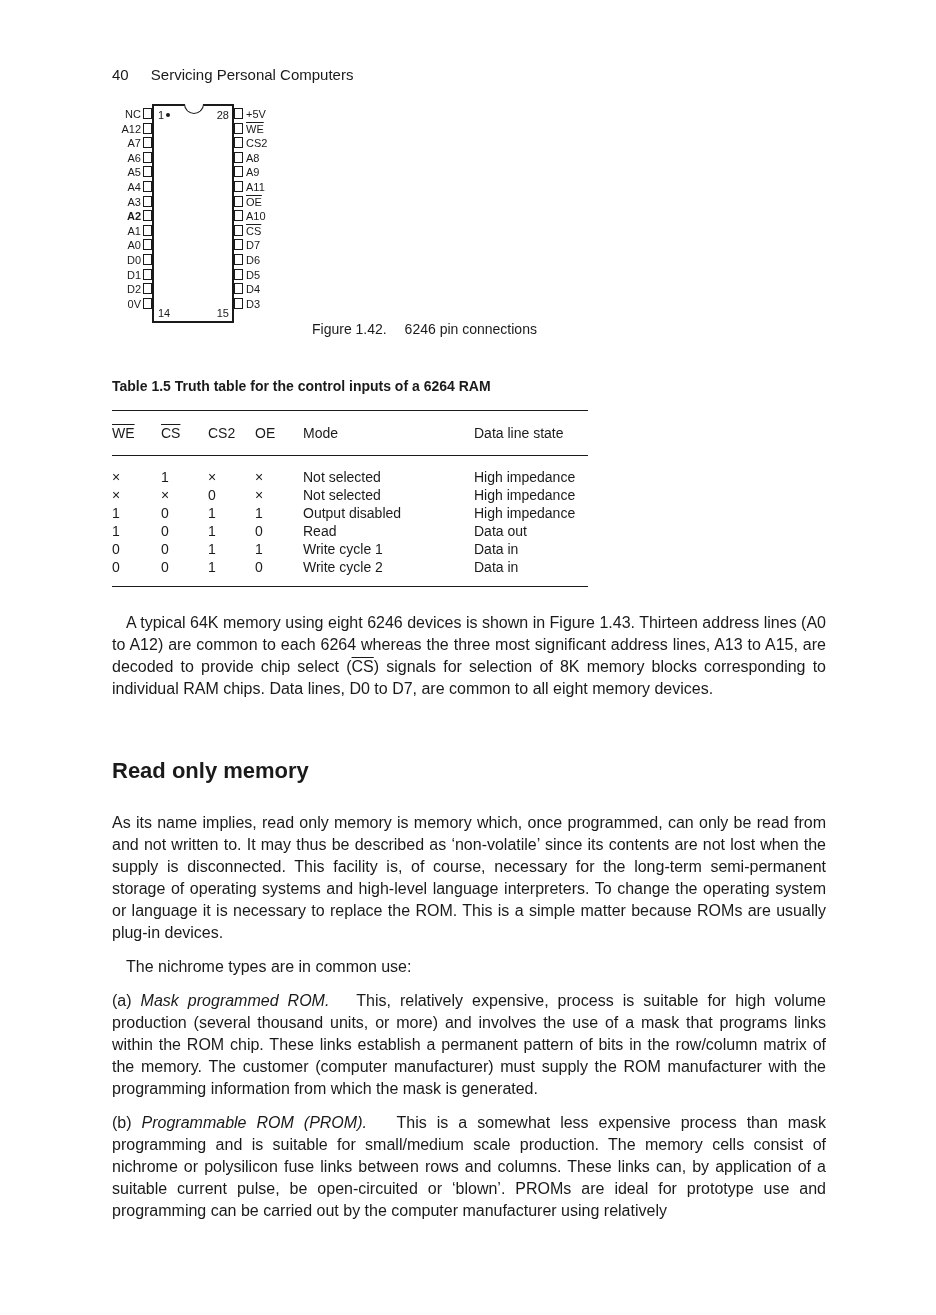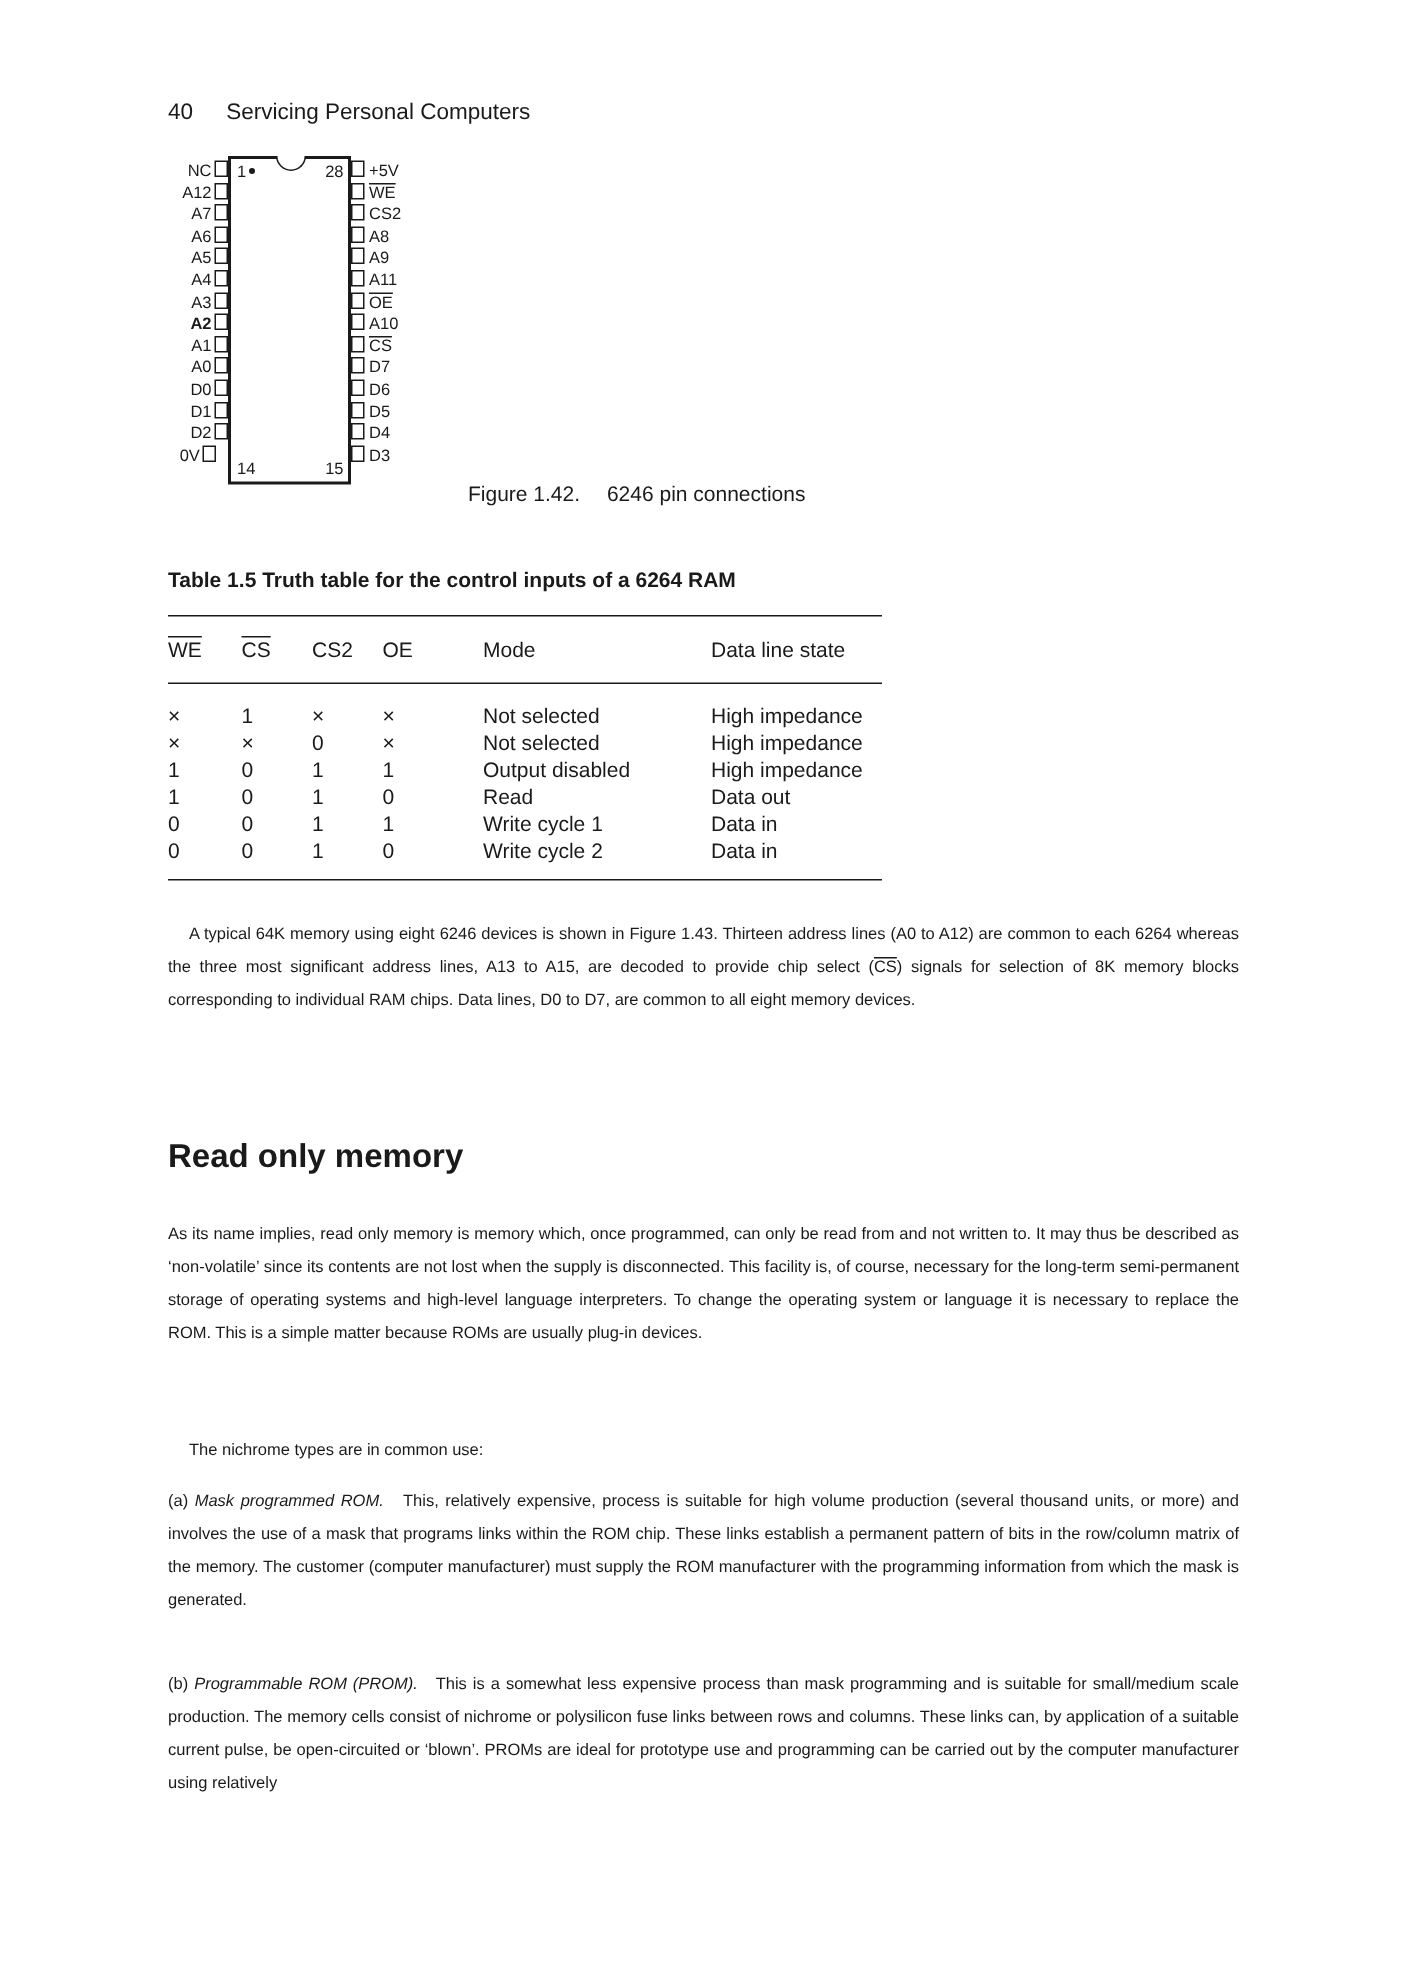--- a/index.html
+++ b/index.html
@@ -21,23 +21,23 @@
   .dot { display: inline-block; width: 4px; height: 4px; background: #1a1a1a; border-radius: 50%; vertical-align: 2px; margin-left: 2px; }
   .fig-caption { position: absolute; left: 312px; top: 321px; font-size: 14px; }
   .fig-caption .cap-label { margin-right: 14px; }
   .table-title { position: absolute; left: 112px; top: 378px; font-size: 14px; font-weight: bold; }
   .tbl { position: absolute; left: 112px; top: 410px; width: 476px; }
   .rule { height: 0; border-top: 1.5px solid #1a1a1a; }
   .tbl .hdr, .tbl .row { position: relative; height: 18px; font-size: 14px; }
   .tbl .hdr { height: 44px; }
   .tbl .hdr span, .tbl .row span { position: absolute; white-space: nowrap; }
   .tbl .hdr span { top: 14px; }
-  .c0 { left: 0; } .c1 { left: 49px; } .c2 { left: 96px; } .c3 { left: 143px; } .c4 { left: 191px; margin-left: 19px; } .c5 { left: 362px; }
+  .c0 { left: 0; } .c1 { left: 49px; } .c2 { left: 96px; } .c3 { left: 143px; } .c4 { left: 191px; } .c5 { left: 362px; }
   .tbl .body { padding-top: 13px; padding-bottom: 9px; }
-  .para { position: absolute; left: 112px; width: 714px; font-size: 11px; line-height: 22px; text-align: justify; }
+  .para { position: absolute; left: 112px; width: 714px; font-size: 16px; line-height: 22px; text-align: justify; }
   .para .indent { display: inline-block; width: 14px; }
   .section-heading { position: absolute; left: 112px; top: 758px; font-size: 22px; font-weight: bold; }
   em { font-style: italic; }
 </style>
 </head>
 <body>
 
 <div class="page-header">
   <span class="num">40</span>
   <span>Servicing Personal Computers</span>
@@ -57,21 +57,21 @@
     <div class="pin-row pin-left" style="top: 46.8px;"><span class="lbl">A6</span><span class="pinbox"></span></div>
     <div class="pin-row pin-left" style="top: 61.4px;"><span class="lbl">A5</span><span class="pinbox"></span></div>
     <div class="pin-row pin-left" style="top: 76px;"><span class="lbl">A4</span><span class="pinbox"></span></div>
     <div class="pin-row pin-left" style="top: 90.6px;"><span class="lbl">A3</span><span class="pinbox"></span></div>
     <div class="pin-row pin-left" style="top: 105.2px; font-weight: bold;"><span class="lbl">A2</span><span class="pinbox"></span></div>
     <div class="pin-row pin-left" style="top: 119.8px;"><span class="lbl">A1</span><span class="pinbox"></span></div>
     <div class="pin-row pin-left" style="top: 134.4px;"><span class="lbl">A0</span><span class="pinbox"></span></div>
     <div class="pin-row pin-left" style="top: 149px;"><span class="lbl">D0</span><span class="pinbox"></span></div>
     <div class="pin-row pin-left" style="top: 163.6px;"><span class="lbl">D1</span><span class="pinbox"></span></div>
     <div class="pin-row pin-left" style="top: 178.2px;"><span class="lbl">D2</span><span class="pinbox"></span></div>
-    <div class="pin-row pin-left" style="top: 192.8px; text-align: center;"><span class="lbl">0V</span><span class="pinbox"></span></div>
+    <div class="pin-row pin-left" style="top: 192.8px;"><span class="lbl">0V</span><span class="pinbox"></span></div>
     <div class="pin-row pin-right" style="top: 3px;"><span class="pinbox"></span><span class="lbl">+5V</span></div>
     <div class="pin-row pin-right" style="top: 17.6px;"><span class="pinbox"></span><span class="lbl ol">WE</span></div>
     <div class="pin-row pin-right" style="top: 32.2px;"><span class="pinbox"></span><span class="lbl">CS2</span></div>
     <div class="pin-row pin-right" style="top: 46.8px;"><span class="pinbox"></span><span class="lbl">A8</span></div>
     <div class="pin-row pin-right" style="top: 61.4px;"><span class="pinbox"></span><span class="lbl">A9</span></div>
     <div class="pin-row pin-right" style="top: 76px;"><span class="pinbox"></span><span class="lbl">A11</span></div>
     <div class="pin-row pin-right" style="top: 90.6px;"><span class="pinbox"></span><span class="lbl ol">OE</span></div>
     <div class="pin-row pin-right" style="top: 105.2px;"><span class="pinbox"></span><span class="lbl">A10</span></div>
     <div class="pin-row pin-right" style="top: 119.8px;"><span class="pinbox"></span><span class="lbl ol">CS</span></div>
     <div class="pin-row pin-right" style="top: 134.4px;"><span class="pinbox"></span><span class="lbl">D7</span></div>

